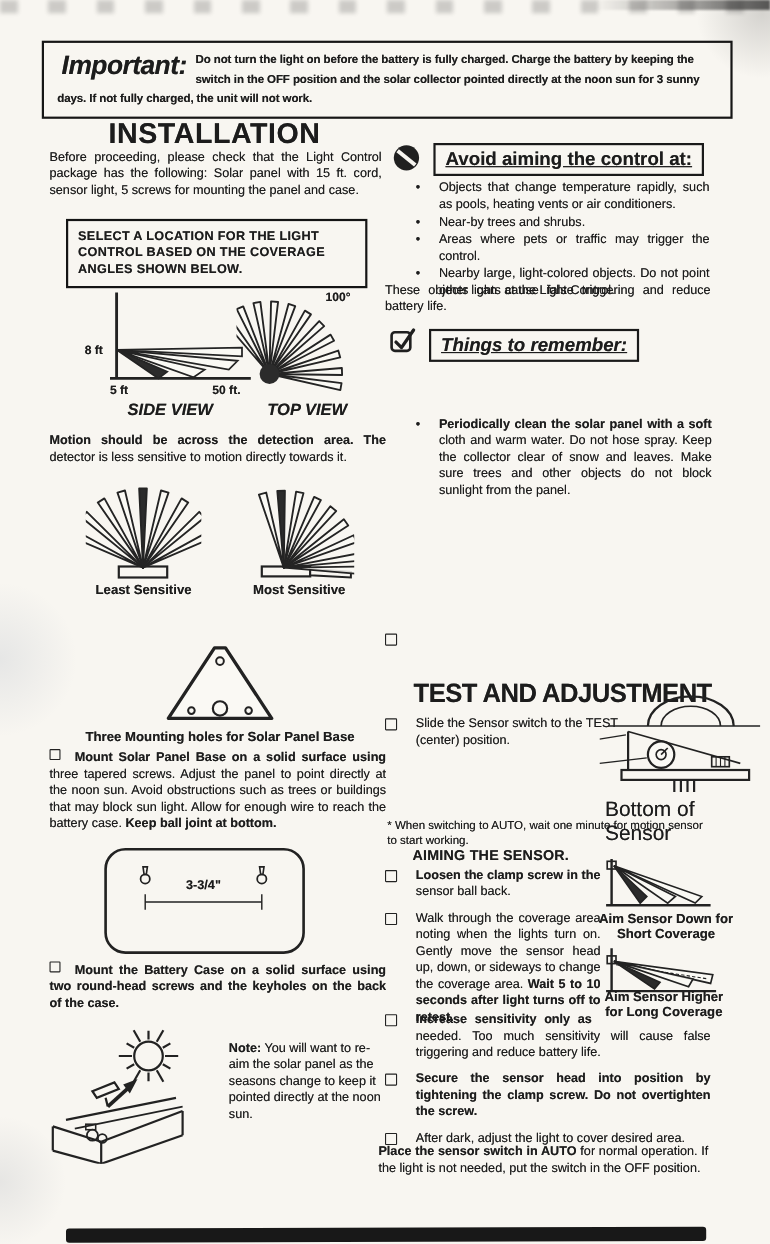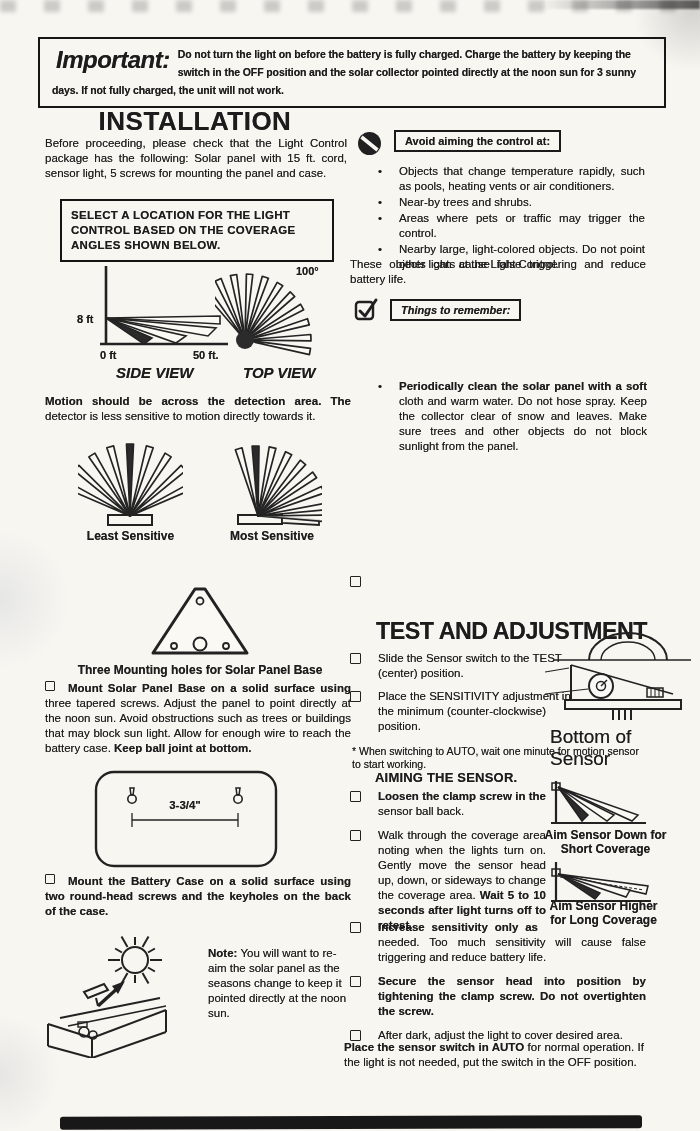--- a/index.html
+++ b/index.html
@@ -52,21 +52,21 @@
   .battery-para{ left:45px; top:874px; width:306px; }
   .note-block{ left:208px; top:946px; width:140px; }
 
   .cbx{ display:inline-block; width:8px; height:8px; border:1.7px solid #222;
     border-radius:1px; margin-right:13px; vertical-align:1px; }
   .chk-item{ display:flex; }
   .chk-item .chk{ width:9px; height:9px; border:1.7px solid #222; border-radius:1px;
     flex:none; margin:2px 17px 0 2px; }
   .chk-item .t{ flex:1; }
 
-  .box-title{ border:2px solid #1a1a1a; padding:3px 9px; font-weight:bold; font-size:11px; }
+  .box-title{ border:2px solid #1a1a1a; padding:3px 9px; font-weight:bold; font-size:17px;text-decoration:underline; }
   .blist{ margin:0; padding:0; list-style:none; }
   .blist li{ position:relative; padding-left:27px; margin-bottom:1px; }
   .blist li::before{ content:"•"; position:absolute; left:6px; top:0; }
 
   .test-title{ left:376px; top:617px; font-size:24px; font-weight:900;
     letter-spacing:-.5px; transform:scaleX(.97); transform-origin:left; }
   .aiming-title{ left:375px; top:770px; font-size:13px; font-weight:bold; letter-spacing:.2px; }
   .auto-note{ left:352px; top:745px; width:292px; font-size:10.5px; line-height:13px; }
   .sensor-caption{ left:550px; top:726px; width:140px; text-align:left; font-size:19px; font-weight:normal; }
   .aim-caption{ width:125px; text-align:center; font-size:12px; line-height:13.5px; font-weight:bold; }
@@ -105,21 +105,21 @@
       <polygon points="30.0,78.0 47.3,14.3 53.4,16.3" fill="rgba(250,249,245,0.85)" stroke="#242424" stroke-width="1.7" stroke-linejoin="round"></polygon>
       <polygon points="30.0,78.0 62.2,20.4 67.7,23.8" fill="rgba(250,249,245,0.85)" stroke="#242424" stroke-width="1.7" stroke-linejoin="round"></polygon>
       <polygon points="30.0,78.0 75.2,29.9 79.7,34.5" fill="rgba(250,249,245,0.85)" stroke="#242424" stroke-width="1.7" stroke-linejoin="round"></polygon>
       <polygon points="30.0,78.0 85.5,42.2 88.7,47.8" fill="rgba(250,249,245,0.85)" stroke="#242424" stroke-width="1.7" stroke-linejoin="round"></polygon>
       <polygon points="30.0,78.0 92.5,56.7 94.3,62.9" fill="rgba(250,249,245,0.85)" stroke="#242424" stroke-width="1.7" stroke-linejoin="round"></polygon>
       <polygon points="30.0,78.0 95.8,72.5 96.0,78.9" fill="rgba(250,249,245,0.85)" stroke="#242424" stroke-width="1.7" stroke-linejoin="round"></polygon>
       <polygon points="30.0,78.0 95.5,86.3 94.4,92.6" fill="rgba(250,249,245,0.85)" stroke="#242424" stroke-width="1.7" stroke-linejoin="round"></polygon>
       <circle cx="30" cy="78" r="9" fill="#2b2b2b"></circle>
     </svg>
   <span class="abs diag-label txt" style="left:77px;top:313px;">8 ft</span>
-  <span class="abs diag-label txt" style="left:100px;top:349px;">0 ft</span>
+  <span class="abs diag-label txt" style="left:100px;top:349px;">5 ft</span>
   <span class="abs diag-label txt" style="left:193px;top:349px;">50 ft.</span>
   <span class="abs diag-caption txt" style="left:116px;top:364px;">SIDE VIEW</span>
   <span class="abs diag-label txt" style="left:296px;top:265px;">100°</span>
   <span class="abs diag-caption txt" style="left:243px;top:364px;">TOP VIEW</span>
 
   <div class="abs motion-note body-sm just txt">
     <span class="b">Motion should be across the detection area. The</span><span> detector is less sensitive to motion directly towards it.</span>
   </div>
 
   <svg class="abs" id="fan-least" style="left:78px;top:436px;" width="105" height="92" viewBox="0 0 105 92">
@@ -238,24 +238,20 @@
 
   <div class="abs chk-item body-sm txt" style="left:348px;top:574px;width:298px;">
     <span class="chk"></span>
   </div>
   <div class="abs test-title txt">TEST AND ADJUSTMENT</div>
 
   <div class="abs chk-item body-sm txt" style="left:348px;top:651px;width:238px;">
     <span class="chk"></span>
     <span class="t">Slide the Sensor switch to the TEST (center) position.</span>
   </div>
-  <div class="abs chk-item body-sm txt" style="left:348px;top:689px;width:238px;">
-    <span class="chk"></span>
-    <span class="t">Place the SENSITIVITY adjustment in the minimum (counter-clockwise) position.</span>
-  </div>
 
   <svg class="abs" style="left:545px;top:632px;" width="150" height="95" viewBox="0 0 150 95">
     <line x1="8" y1="28" x2="146" y2="28" stroke="#222" stroke-width="1.5"></line>
     <path d="M44,28 A39,27 0 0 1 122,28" fill="none" stroke="#222" stroke-width="2"></path>
     <path d="M56,28 A27,18 0 0 1 110,28" fill="none" stroke="#222" stroke-width="1.5"></path>
     <line x1="26" y1="33" x2="26" y2="68" stroke="#222" stroke-width="2"></line>
     <line x1="26" y1="33" x2="128" y2="62" stroke="#222" stroke-width="1.5"></line>
     <line x1="0" y1="40" x2="24" y2="36" stroke="#222" stroke-width="1.2"></line>
     <line x1="0" y1="62" x2="43" y2="57" stroke="#222" stroke-width="1.2"></line>
     <rect x="20" y="68" width="116" height="9" fill="none" stroke="#222" stroke-width="2"></rect>

